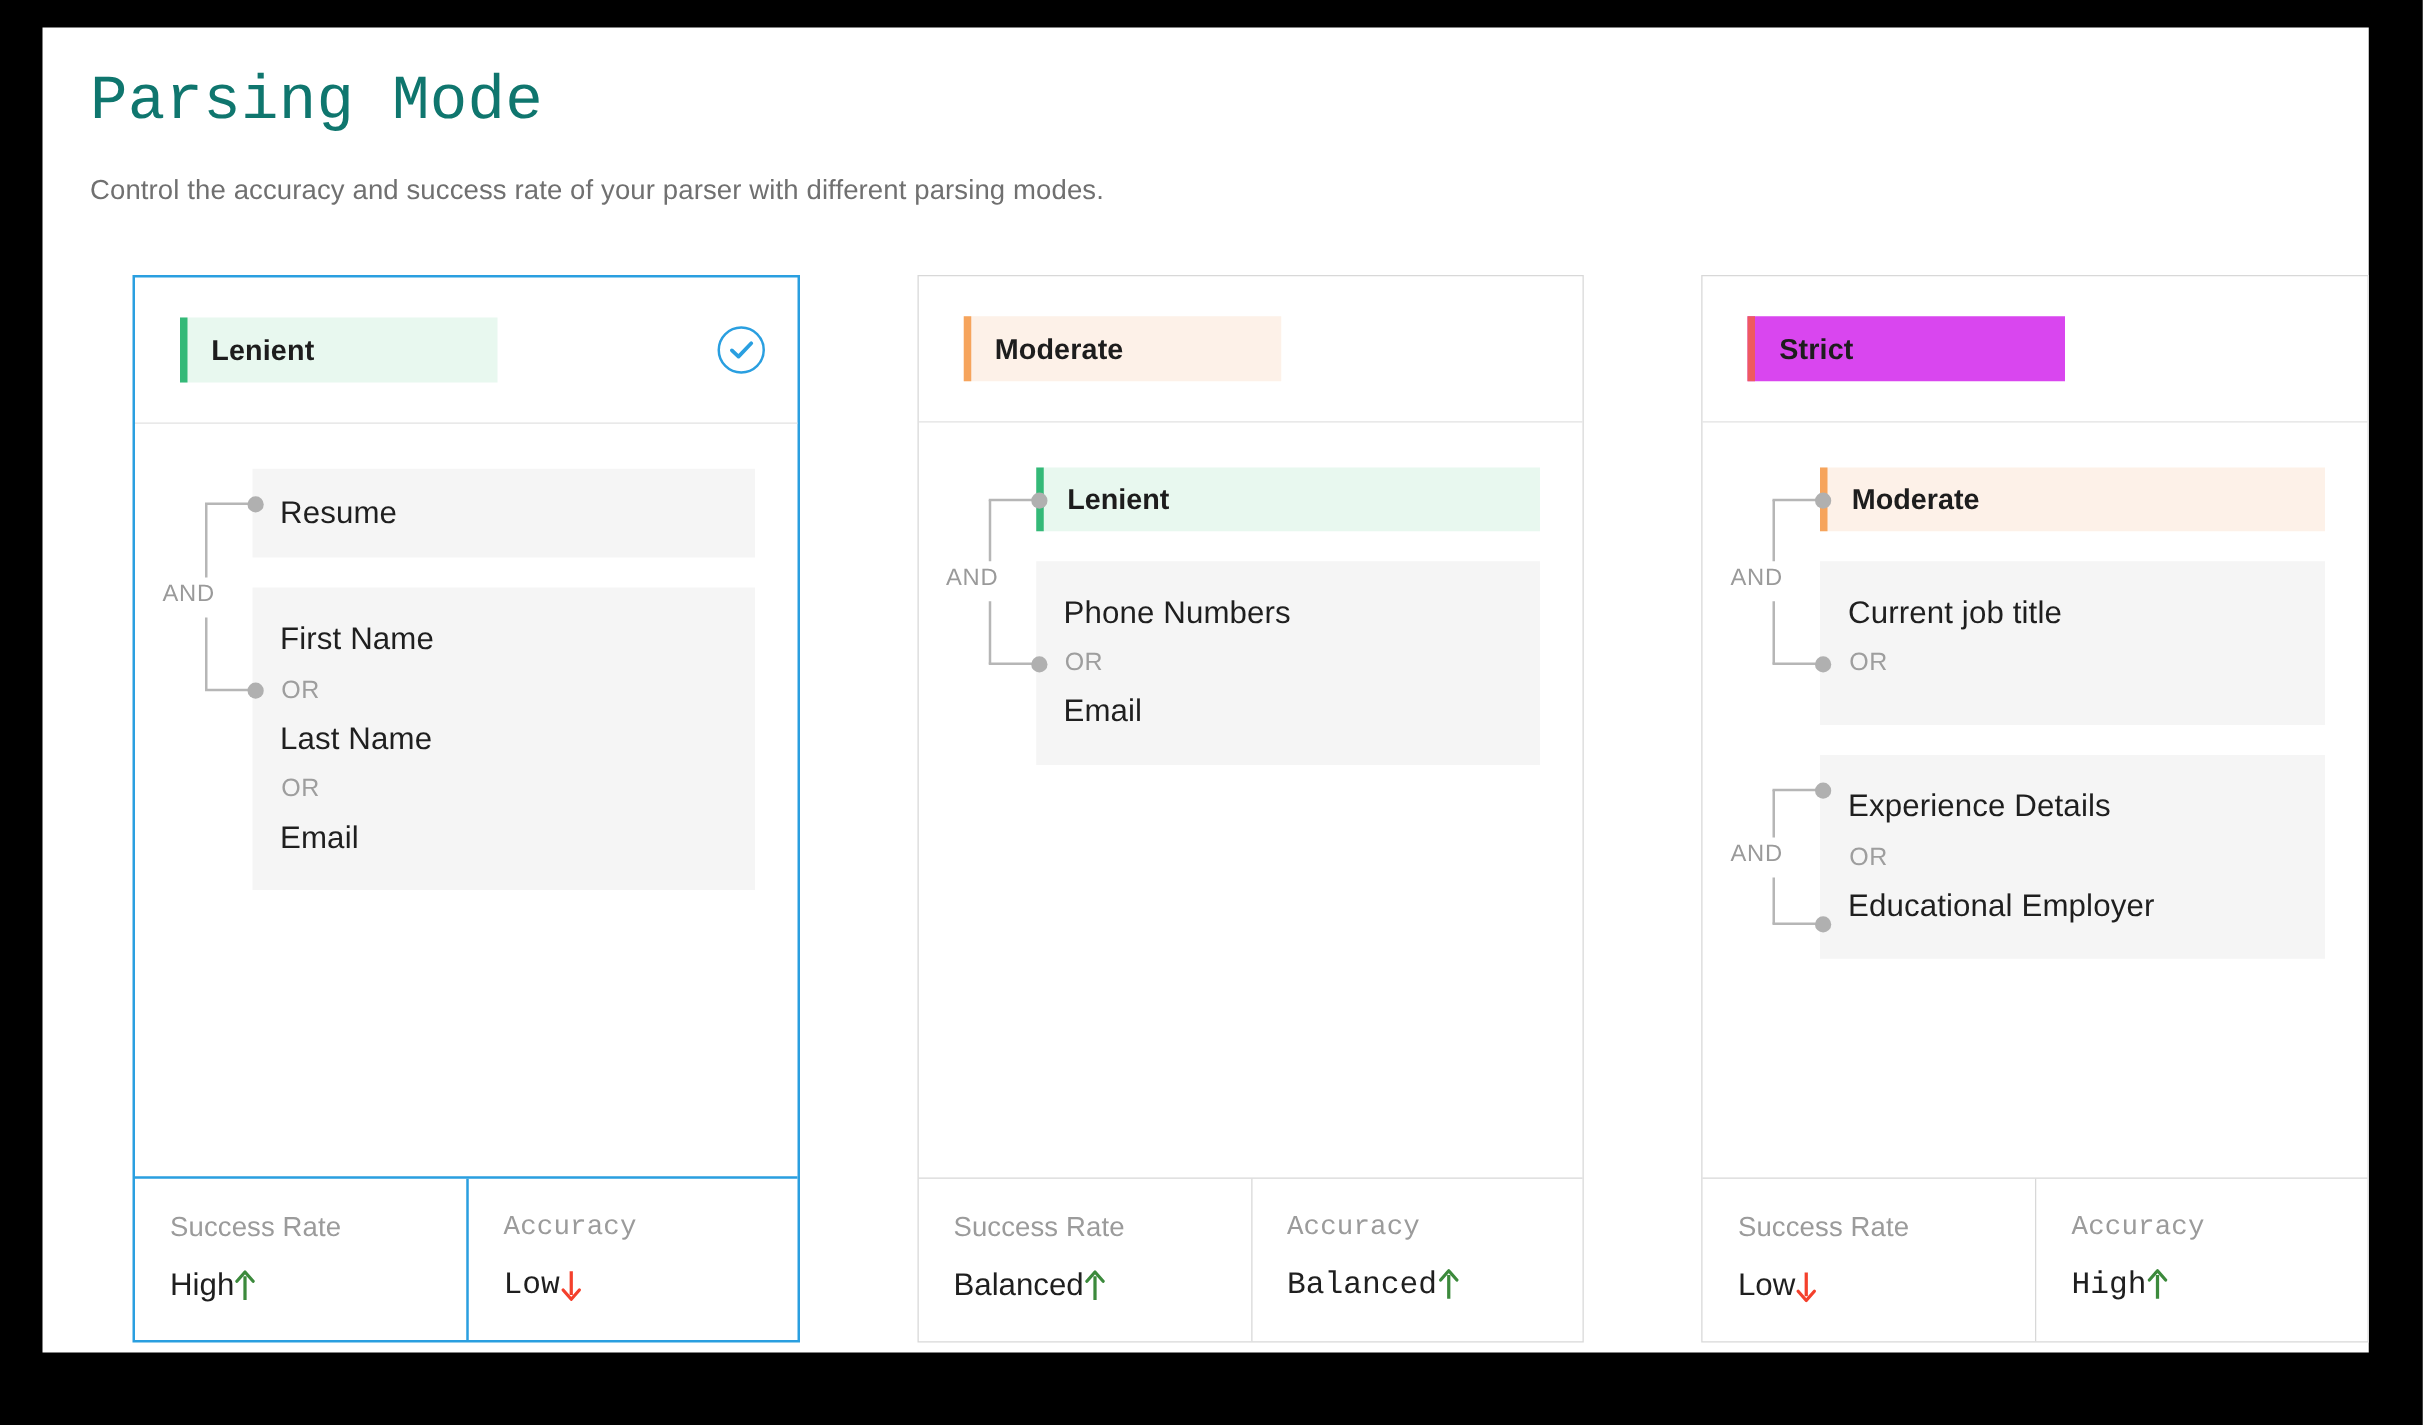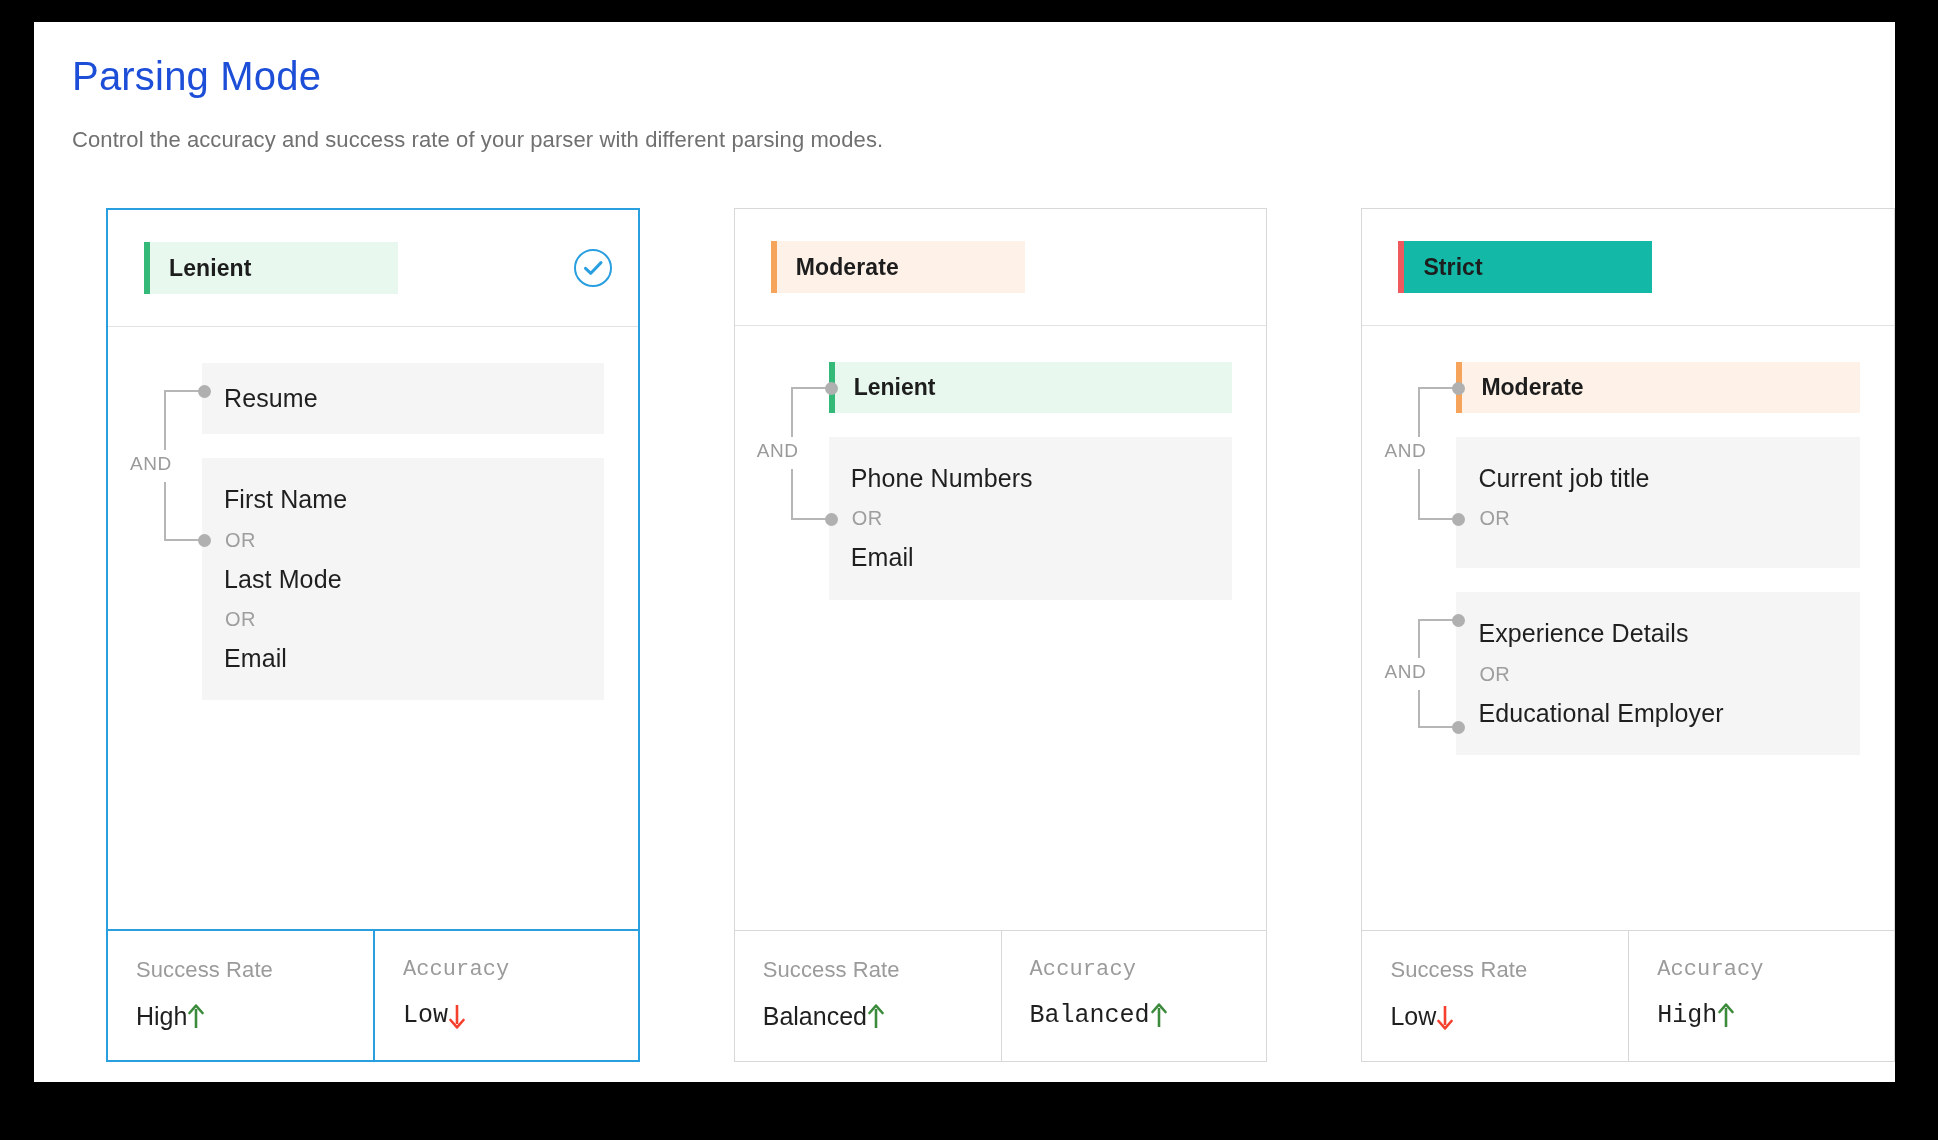--- a/index.html
+++ b/index.html
@@ -19,25 +19,26 @@
     width: 1861px;
     height: 1060px;
     background: #ffffff;
     overflow: hidden;
   }
 
   
   .page-header { padding: 30px 0 0 38px; }
 
   .page-title {
-    font-size: 40px;
+    font-size: 50px;
     font-weight: 400;
-    color: #1d4ed8;
+    color: #0f766e;
     letter-spacing: 0.2px;
     line-height: 1.2;
+    font-family: Liberation Mono, monospace;
   }
 
   .page-subtitle {
     margin-top: 27px;
     font-size: 22px;
     font-weight: 400;
     color: #707070;
     letter-spacing: 0.1px;
   }
 
@@ -79,21 +80,21 @@
     padding-left: 19px;
   }
   .mode-chip .mode-label {
     font-size: 23px;
     font-weight: 700;
     color: #1d1d1d;
     letter-spacing: 0.1px;
   }
   .mode-chip.green  { border-left-color: #34b978; background: #e8f8ef; }
   .mode-chip.orange { border-left-color: #f6a45c; background: #fdf1e8; }
-  .mode-chip.red    { border-left-color: #ef5a5f; background: #14b8a6; }
+  .mode-chip.red    { border-left-color: #ef5a5f; background: #d946ef; }
 
   .head-spacer { flex: 1 1 auto; }
 
   .check-icon { width: 42px; height: 42px; display: block; }
 
   
   .card-body {
     flex: 1 1 auto;
     position: relative;
     padding: 36px 34px 0 22px;
@@ -255,21 +256,21 @@
               <div class="dot dot-bot" style="top: 171px; left: 68px;"></div>
             </div>
             <div class="nodes">
               <div class="node-box plain-row">
                 <div class="node-text">Resume</div>
               </div>
               <div class="gap-24"></div>
               <div class="node-box">
                 <div class="node-text">First Name</div>
                 <div class="or-text">OR</div>
-                <div class="node-text">Last Mode</div>
+                <div class="node-text">Last Name</div>
                 <div class="or-text">OR</div>
                 <div class="node-text">Email</div>
               </div>
             </div>
           </div>
         </div>
         <div class="card-foot">
           <div class="foot-cell">
             <div class="foot-label">Success Rate</div>
             <div class="foot-value-row">

